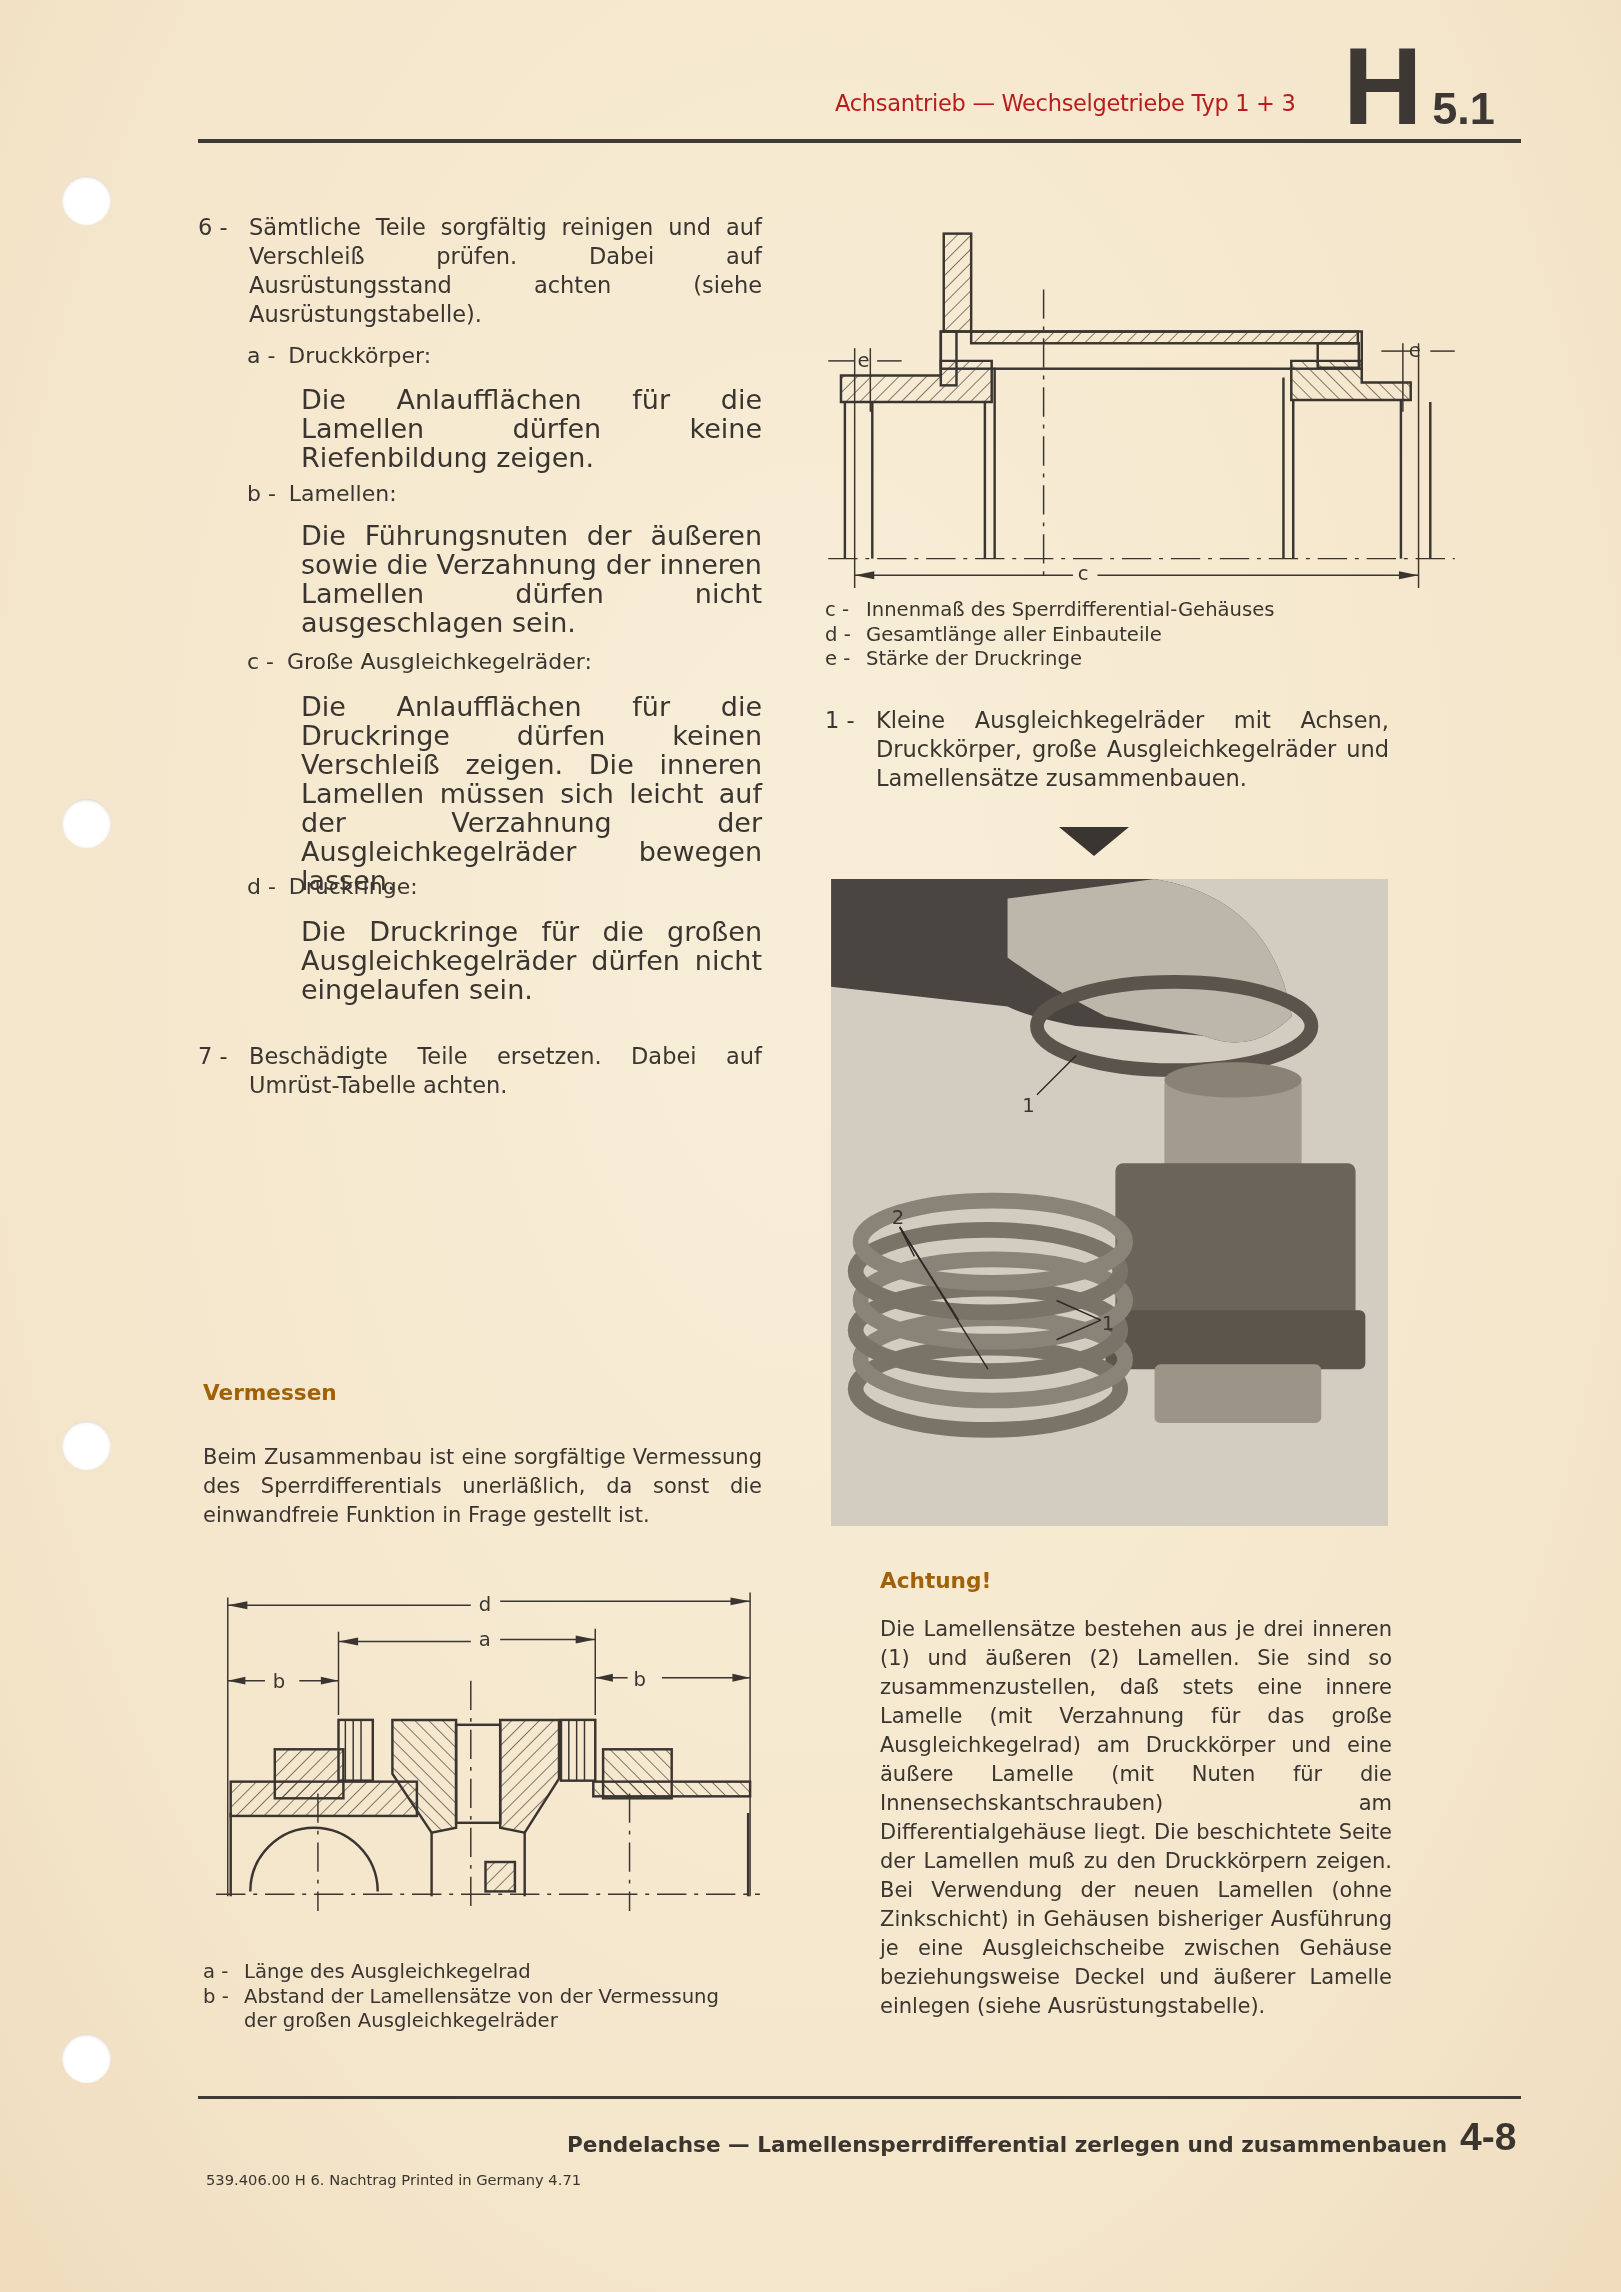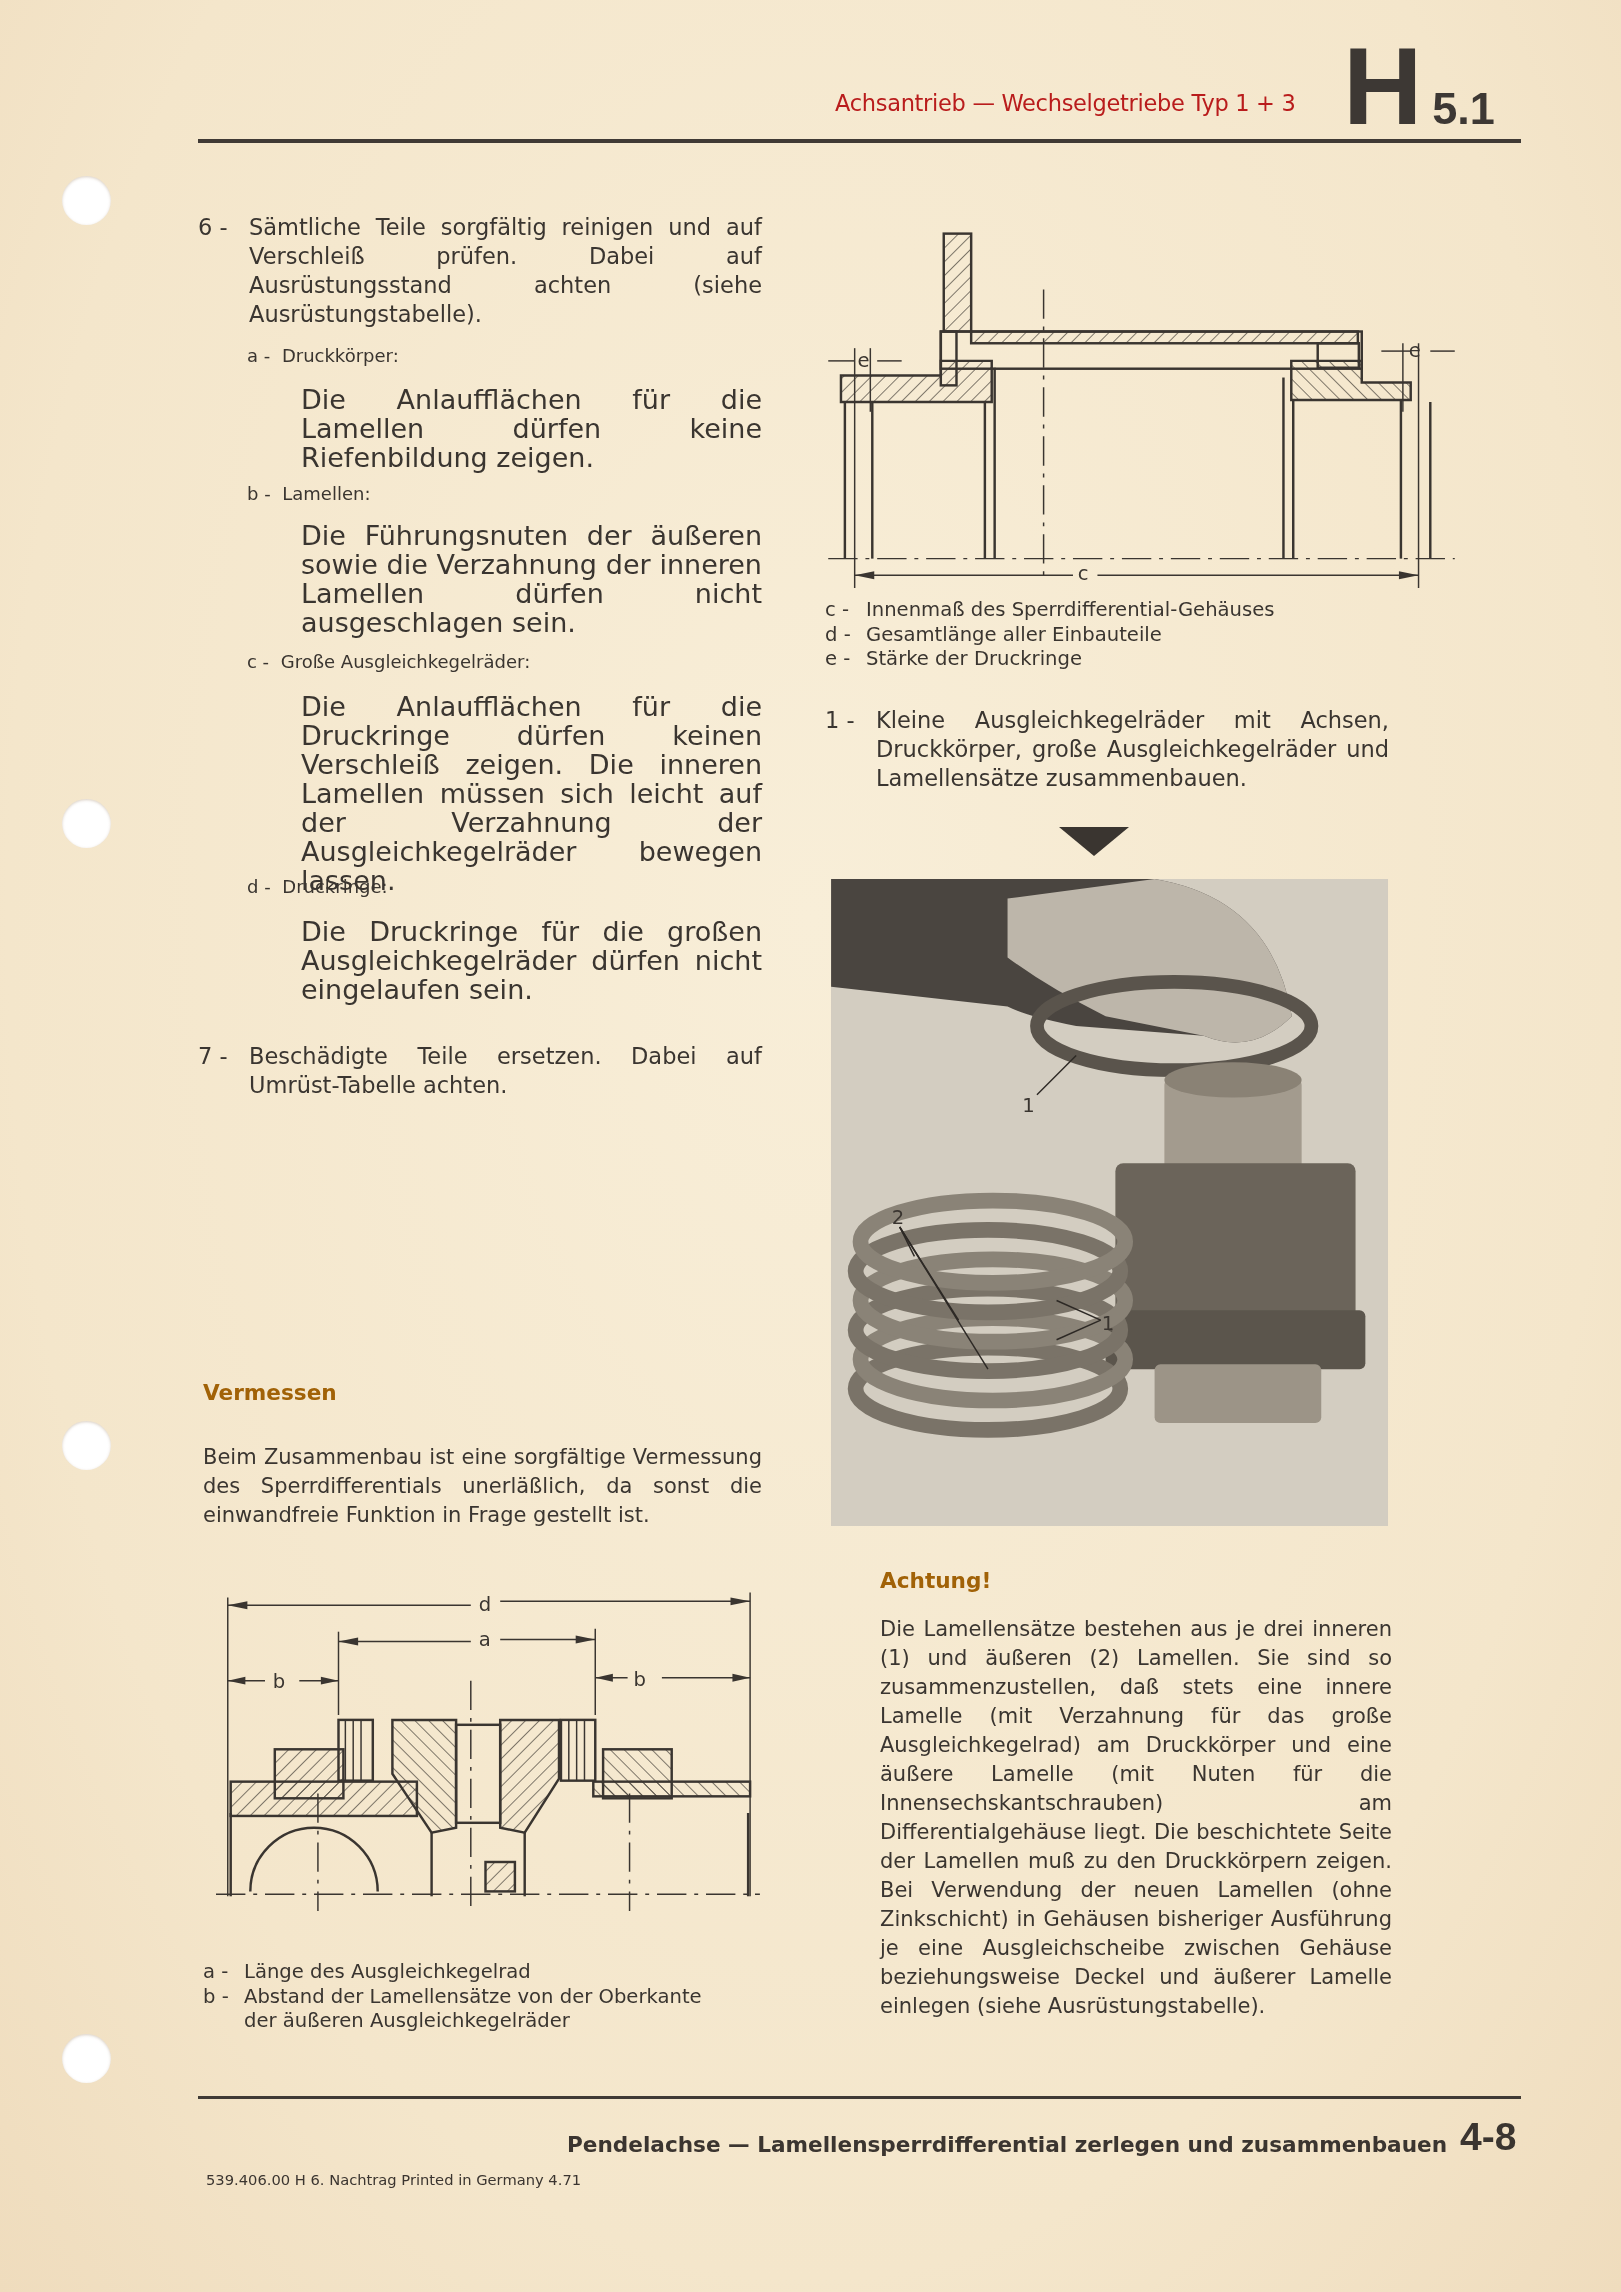--- a/index.html
+++ b/index.html
@@ -23,21 +23,21 @@
       font-family: "Liberation Sans", sans-serif;
     }
     .header-code .big { font-size: 110px; line-height: 1; }
     .header-code .small { font-size: 45px; margin-left: 9.8px; }
     .rule { position: absolute; left: 198px; width: 1323px; height: 3.9px; background: #403a35; }
     .step {
       position: absolute; font-size: 22.5px; line-height: 29px; color: #3a3530;
     }
     .step .num { position: absolute; left: 0; top: 0; }
     .step .body { margin-left: 51px; text-align: justify; }
-    .sub-label { position: absolute; font-size: 18px; line-height: 29px; }
+    .sub-label { position: absolute; font-size: 22px; line-height: 29px; }
     .sub-text { position: absolute; font-size: 27px; line-height: 29px; text-align: justify; }
     .heading { position: absolute; font-size: 21.6px; font-weight: bold; color: #a16207; }
     .para { position: absolute; font-size: 21px; line-height: 29px; text-align: justify; }
     .legend { position: absolute; font-size: 19.6px; line-height: 24.5px; }
     .legend .row { display: flex; }
     .legend .k { width: 41px; }
     .footer-title {
       position: absolute; left: 567px; top: 2132px; font-size: 21.6px; font-weight: bold; color: #3b3530;
     }
     .footer-page {
@@ -184,21 +184,21 @@
   <line class="dash" x1="432" y1="230" x2="432" y2="350"></line>
 </svg>
 
 <div class="legend" style="left:203px; top:1960px; width:559px;">
   <div class="row">
     <span class="k">a -</span>
     <span>Länge des Ausgleichkegelrad</span>
   </div>
   <div class="row">
     <span class="k">b -</span>
-    <span style="width:490px;">Abstand der Lamellensätze von der Oberkante der äußeren Ausgleichkegelräder</span>
+    <span style="width:490px;">Abstand der Lamellensätze von der Vermessung der großen Ausgleichkegelräder</span>
   </div>
 </div>
 
 <svg style="position:absolute; left:823px; top:216px;" width="637" height="372" viewBox="0 0 650 380">
 
   <rect class="hatch" x="123" y="18" width="28" height="100"></rect>
 
   <rect class="ln" x="120" y="118" width="430" height="38"></rect>
   <rect class="hatch" x="151" y="118" width="395" height="12"></rect>
   <rect class="ln" x="120" y="118" width="16" height="55"></rect>

